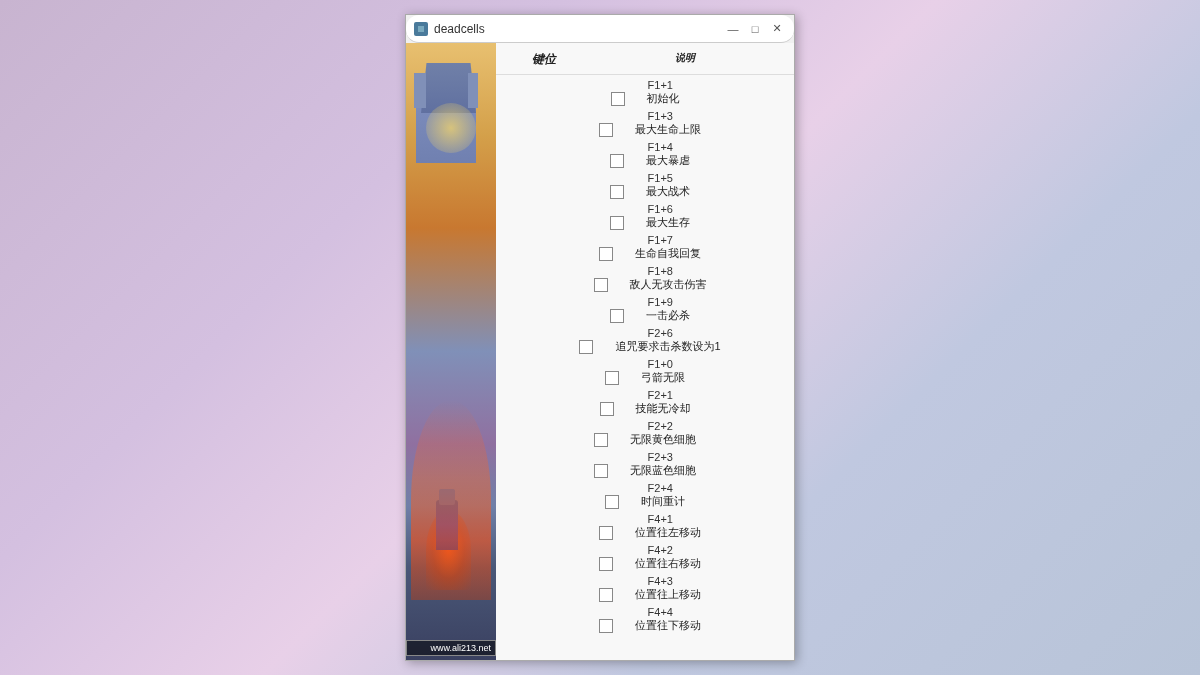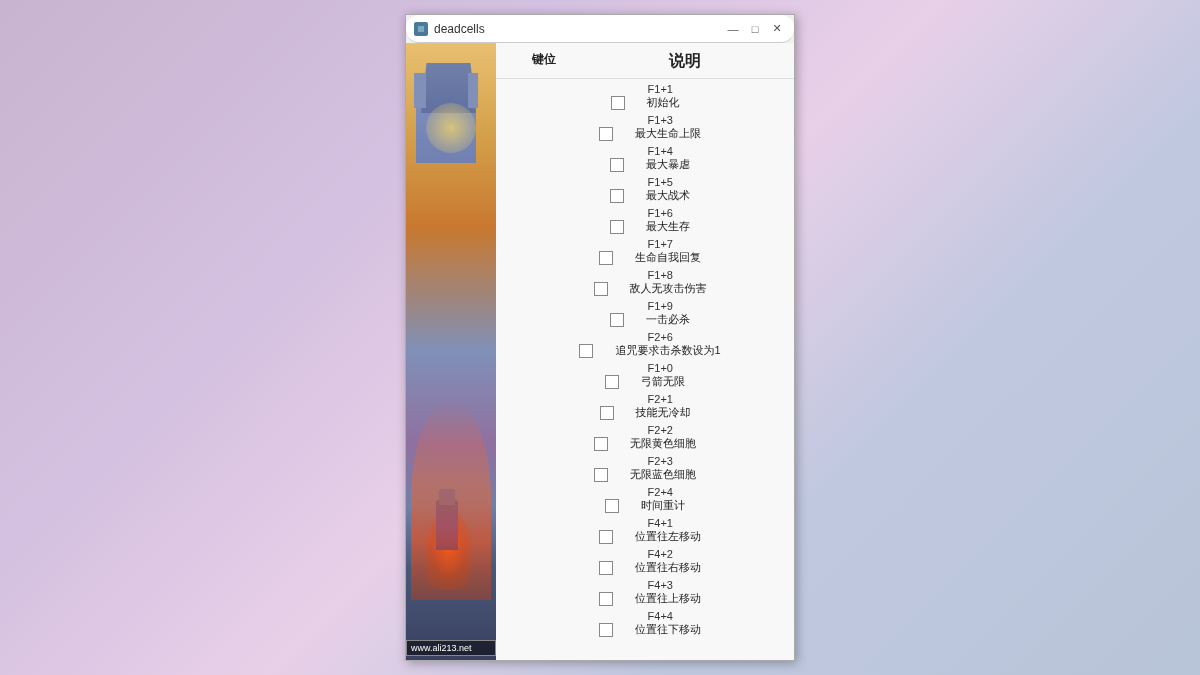--- a/index.html
+++ b/index.html
@@ -105,21 +105,21 @@
       height: 200px;
       background: linear-gradient(180deg, transparent 0%, rgba(255,100,30,0.4) 40%, rgba(255,80,20,0.6) 70%, rgba(200,60,10,0.4) 100%);
       border-radius: 50% 50% 0 0;
     }
 
     .watermark {
       position: absolute;
       bottom: 4px;
       left: 0;
       right: 0;
-      text-align: left;
+      text-align: right;
       font-size: 9px;
       color: #fff;
       background: rgba(0,0,0,0.5);
       padding: 2px 4px;
       border: 1px solid #888;
     }
 
     .cheat-panel {
       flex: 1;
       overflow-y: auto;
@@ -129,33 +129,34 @@
 
     .cheat-panel::-webkit-scrollbar { width: 8px; }
     .cheat-panel::-webkit-scrollbar-track { background: #f0f0f0; }
     .cheat-panel::-webkit-scrollbar-thumb { background: #bbb; border-radius: 4px; }
 
     .header-row {
       display: flex;
       padding: 4px 8px 6px 8px;
       border-bottom: 1px solid #ddd;
       margin-bottom: 2px;
+      font-style: italic;
     }
 
     .header-key {
       width: 80px;
       font-size: 12px;
       font-weight: bold;
       color: #222;
       text-align: center;
     }
 
     .header-desc {
       flex: 1;
-      font-size: 16px;
+      font-size: 10px;
       font-weight: bold;
       color: #222;
       text-align: center;
     }
 
     .cheat-row {
       display: flex;
       align-items: center;
       padding: 2px 8px;
       min-height: 22px;

